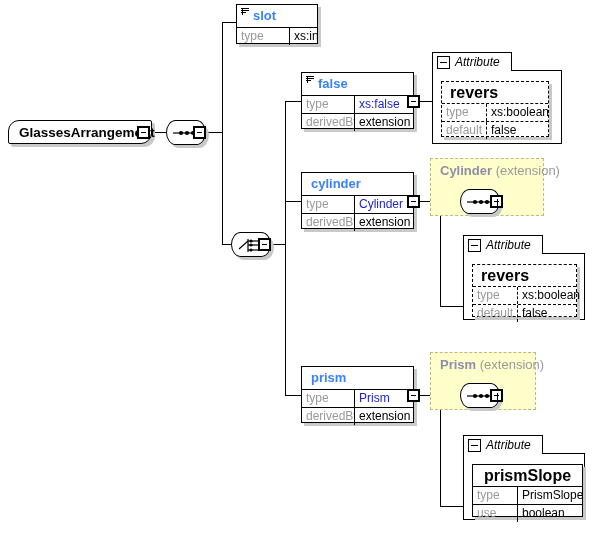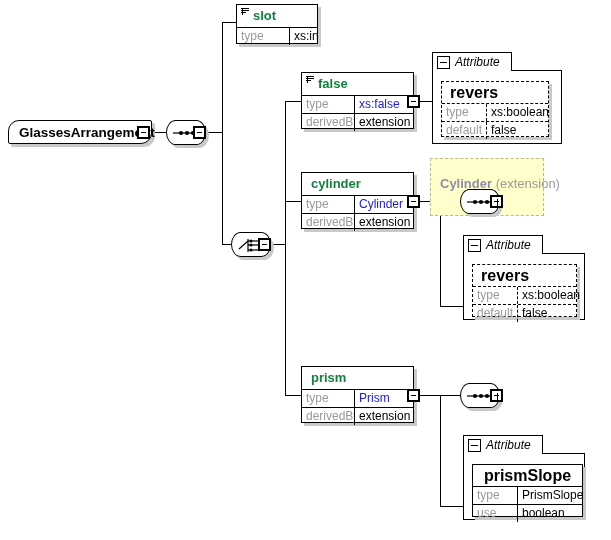--- a/index.html
+++ b/index.html
@@ -34,21 +34,21 @@
     background: #ffffff;
     box-sizing: border-box;
     box-shadow: 3px 3px 0 0 #c9c9c9;
   }
   .ebox .hdr {
     position: relative;
     height: 22px;
     line-height: 22px;
     font-size: 13px;
     font-weight: bold;
-    color: #15803d;
+    color: #3b82f6;
     padding-left: 16px;
     white-space: nowrap;
     overflow: hidden;
   }
   .ebox .hdr.noicon { padding-left: 9px; }
   
   .seqglyph {
     position: absolute;
     left: 4px;
     top: 3px;
@@ -176,21 +176,21 @@
   
   .extbox {
     position: absolute;
     box-sizing: border-box;
     background: #ffffcc;
     border: 1px dashed #b9b98c;
   }
   .extbox .title {
     position: absolute;
     left: 9px;
-    top: 17px;
+    top: 4px;
     font-size: 13px;
     white-space: nowrap;
   }
   .extbox .title b {
     color: #8e8ea8;
     font-weight: bold;
   }
   .extbox .title span {
     color: #9a9a9a;
     font-weight: normal;
@@ -430,20 +430,26 @@
       <div class="k">type</div>
       <div class="v link">Prism</div>
     </div>
     <div class="erow">
       <div class="k">derivedBy</div>
       <div class="v">extension</div>
     </div>
   </div>
   <div class="tgl bold" style="left:407px; top:389px;"></div>
 
+  <div class="extbox" style="left:430px; top:352px; width:106px; height:58px;">
+    <div class="title">
+      <b>Prism</b>
+      <span>(extension)</span>
+    </div>
+  </div>
   <div class="octa" style="left:460px; top:383px; width:40px; height:25px;">
     <svg class="gfx" width="40" height="25" viewBox="0 0 40 25">
       <line x1="6" y1="12" x2="34" y2="12" stroke="#000" stroke-width="1.2"></line>
       <circle cx="14" cy="12" r="2.1" fill="#000"></circle>
       <circle cx="20" cy="12" r="2.1" fill="#000"></circle>
       <circle cx="26" cy="12" r="2.1" fill="#000"></circle>
     </svg>
   </div>
   <div class="tgl plus bold" style="left:490px; top:389px;"></div>
 

